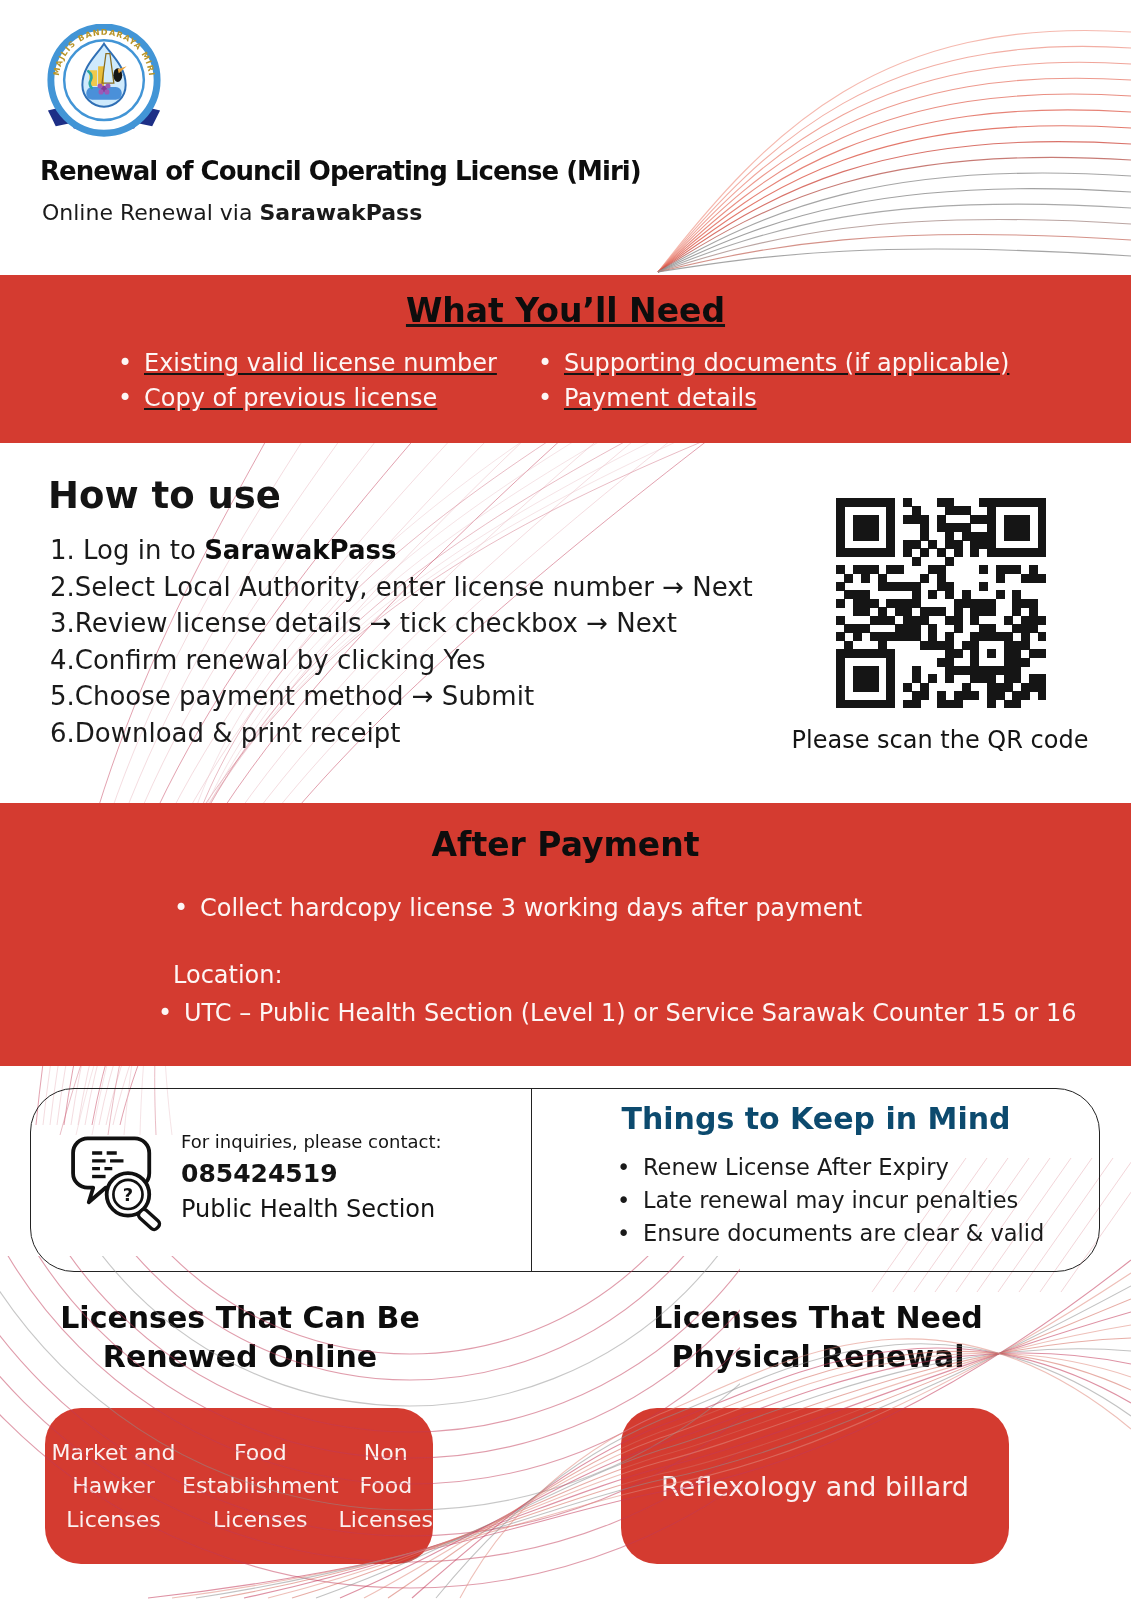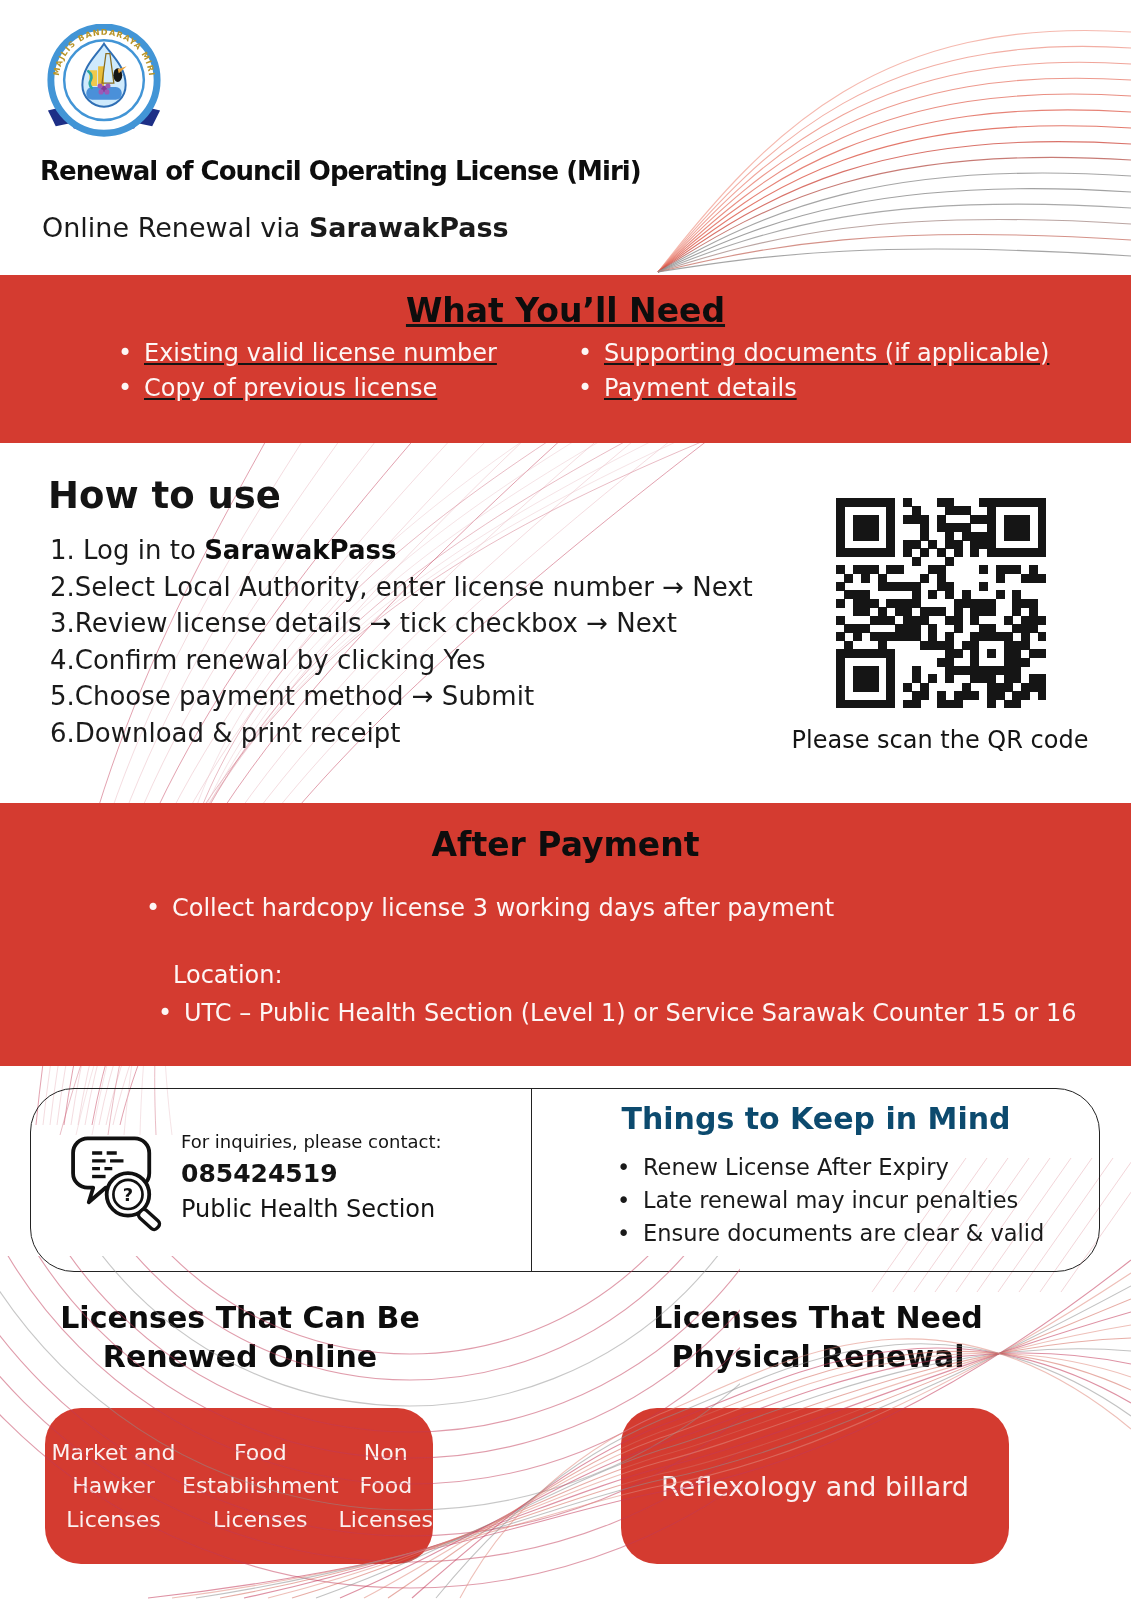--- a/index.html
+++ b/index.html
@@ -12,43 +12,43 @@
   svg.deco { position:absolute; left:0; top:0; width:1131px; height:1600px; pointer-events:none; }
   #deco-under { z-index:0; }
   #deco-over  { z-index:2; }
 
   
   .logo { position:absolute; left:40px; top:24px; width:128px; height:122px; z-index:1; }
   .title {
     position:absolute; left:40px; top:156px; width:1080px; z-index:1;
     font-size:26px; font-weight:800; letter-spacing:-1px; color:#0d0d0d; white-space:nowrap;
   }
-  .subtitle { position:absolute; left:42px; top:212px; z-index:1; font-size:27px; color:#1a1a1a; }
+  .subtitle { position:absolute; left:42px; top:200px; z-index:1; font-size:22px; color:#1a1a1a; }
   .subtitle b { font-weight:700; }
 
   
   .banner { position:absolute; left:0; width:1131px; background:#D43B30; z-index:1; }
   .banner-1 { top:275px; height:168px;text-decoration:underline; }
   .banner-2 { top:803px; height:263px; }
   .banner-title { text-align:center; font-size:33px; font-weight:800; color:#0d0d0d; }
   .banner-1 .banner-title { margin-top:16px; }
   .banner-2 .banner-title { margin-top:22px; }
 
-  .need-cols { display:flex; margin-top:6px; padding:0 70px 0 112px;gap:40px; }
+  .need-cols { display:flex; margin-top:16px; padding:0 70px 0 112px; }
   .need-col { list-style:none; }
   .need-col.c1 { width:420px; }
   .need-col li, .ap-bullet, .kim-list li {
     position:relative; padding-left:32px; font-size:24px; line-height:35px;
   }
   .need-col li, .ap-bullet { color:#fdf6f5; }
   .need-col li::before, .ap-bullet::before, .kim-list li::before {
     content:"•"; position:absolute; left:6px; top:0;
   }
 
-  .ap-bullet { position:absolute; left:140px; top:88px; }
+  .ap-bullet { position:absolute; left:168px; top:88px; }
   .ap-location-label { position:absolute; left:145px; top:158px; font-size:24px; color:#fdf6f5;margin-left:28px; }
   .ap-location-bullet { position:absolute; left:152px; top:193px; width:950px; }
 
   
   .howto-title { position:absolute; left:48px; top:474px; z-index:1; font-size:37px; font-weight:800; color:#141414; }
   .steps { position:absolute; left:50px; top:532px; z-index:1; list-style:none; }
   .steps li { font-size:26px; line-height:36.5px; color:#1a1a1a; }
   .steps .num { white-space:pre; }
   .steps b { font-weight:700; color:#0d0d0d; }
 

